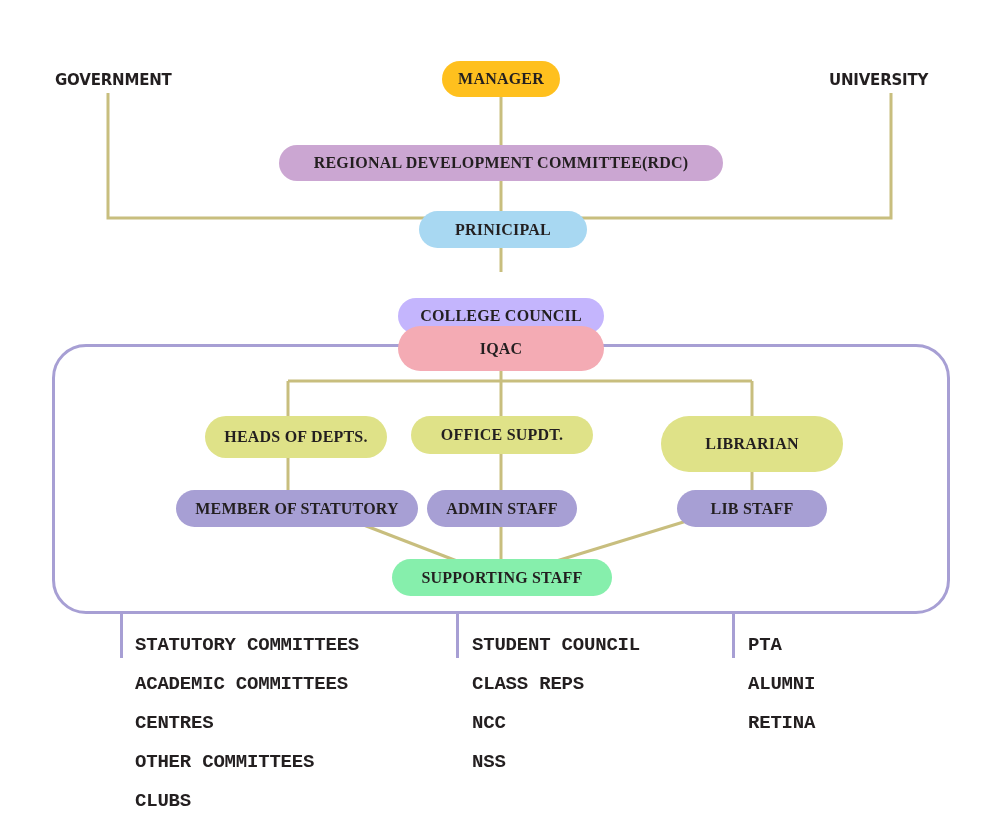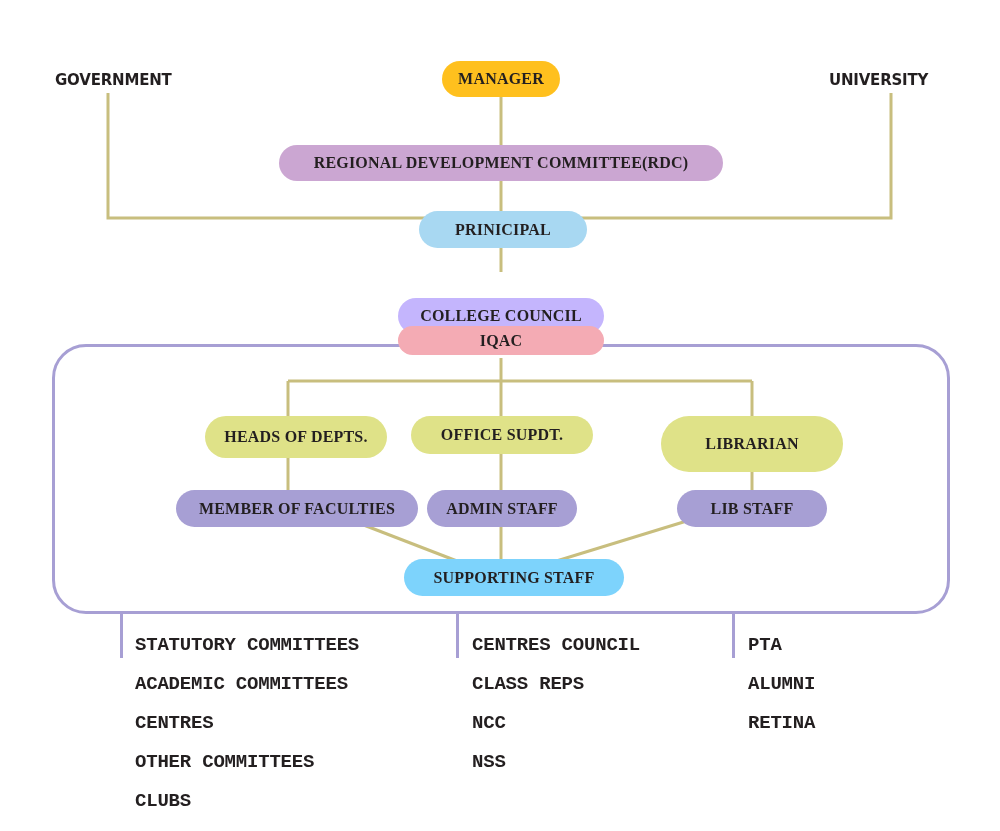--- a/index.html
+++ b/index.html
@@ -112,50 +112,50 @@
   <div class="group-box" style="left:52px; top:344px; width:898px; height:270px;"></div>
 
   <div class="node" style="left:442px; top:61px; width:118px; height:36px; background:#FFC01E; font-size:16px;">MANAGER</div>
 
   <div class="node" style="left:279px; top:145px; width:444px; height:36px; background:#CBA6D2; font-size:16px;">REGIONAL DEVELOPMENT COMMITTEE(RDC)</div>
 
   <div class="node" style="left:419px; top:211px; width:168px; height:37px; background:#A8D8F2; font-size:16px;">PRINICIPAL</div>
 
   <div class="node" style="left:398px; top:271px; width:206px; height:36px; background:#c4b5fd; font-size:16px;margin-top:27px;">COLLEGE COUNCIL</div>
 
-  <div class="node" style="left:398px; top:326px; width:206px; height:29px; background:#F4ABB4; font-size:16px;">IQAC</div>
+  <div class="node" style="left:398px; top:326px; width:206px; height:45px; background:#F4ABB4; font-size:16px;">IQAC</div>
 
   <div class="node" style="left:205px; top:416px; width:182px; height:42px; background:#DFE288; font-size:16px;">HEADS OF DEPTS.</div>
 
   <div class="node" style="left:411px; top:416px; width:182px; height:38px; background:#DFE288; font-size:16px;">OFFICE SUPDT.</div>
 
   <div class="node" style="left:661px; top:416px; width:182px; height:56px; background:#DFE288; font-size:16px;">LIBRARIAN</div>
 
-  <div class="node" style="left:176px; top:490px; width:242px; height:37px; background:#A79FD4; font-size:16px;">MEMBER OF FACULTIES</div>
+  <div class="node" style="left:176px; top:490px; width:242px; height:37px; background:#A79FD4; font-size:16px;">MEMBER OF STATUTORY</div>
 
   <div class="node" style="left:427px; top:490px; width:150px; height:37px; background:#A79FD4; font-size:16px;">ADMIN STAFF</div>
 
   <div class="node" style="left:677px; top:490px; width:150px; height:37px; background:#A79FD4; font-size:16px;">LIB STAFF</div>
 
-  <div class="node" style="left:404px; top:559px; width:220px; height:37px; background:#7dd3fc; font-size:16px;">SUPPORTING STAFF</div>
+  <div class="node" style="left:392px; top:559px; width:220px; height:37px; background:#86efac; font-size:16px;">SUPPORTING STAFF</div>
 
   <div class="divider" style="left:120px; top:612px; height:46px;"></div>
   <div class="divider" style="left:456px; top:612px; height:46px;"></div>
   <div class="divider" style="left:732px; top:612px; height:46px;"></div>
 
   <div class="list-col" style="left:135px; top:636px;">
     <div class="list-item">STATUTORY COMMITTEES</div>
     <div class="list-item">ACADEMIC COMMITTEES</div>
     <div class="list-item">CENTRES</div>
     <div class="list-item">OTHER COMMITTEES</div>
     <div class="list-item">CLUBS</div>
   </div>
 
   <div class="list-col" style="left:472px; top:636px;">
-    <div class="list-item">CENTRES COUNCIL</div>
+    <div class="list-item">STUDENT COUNCIL</div>
     <div class="list-item">CLASS REPS</div>
     <div class="list-item">NCC</div>
     <div class="list-item">NSS</div>
   </div>
 
   <div class="list-col" style="left:748px; top:636px;">
     <div class="list-item">PTA</div>
     <div class="list-item">ALUMNI</div>
     <div class="list-item">RETINA</div>
   </div>

